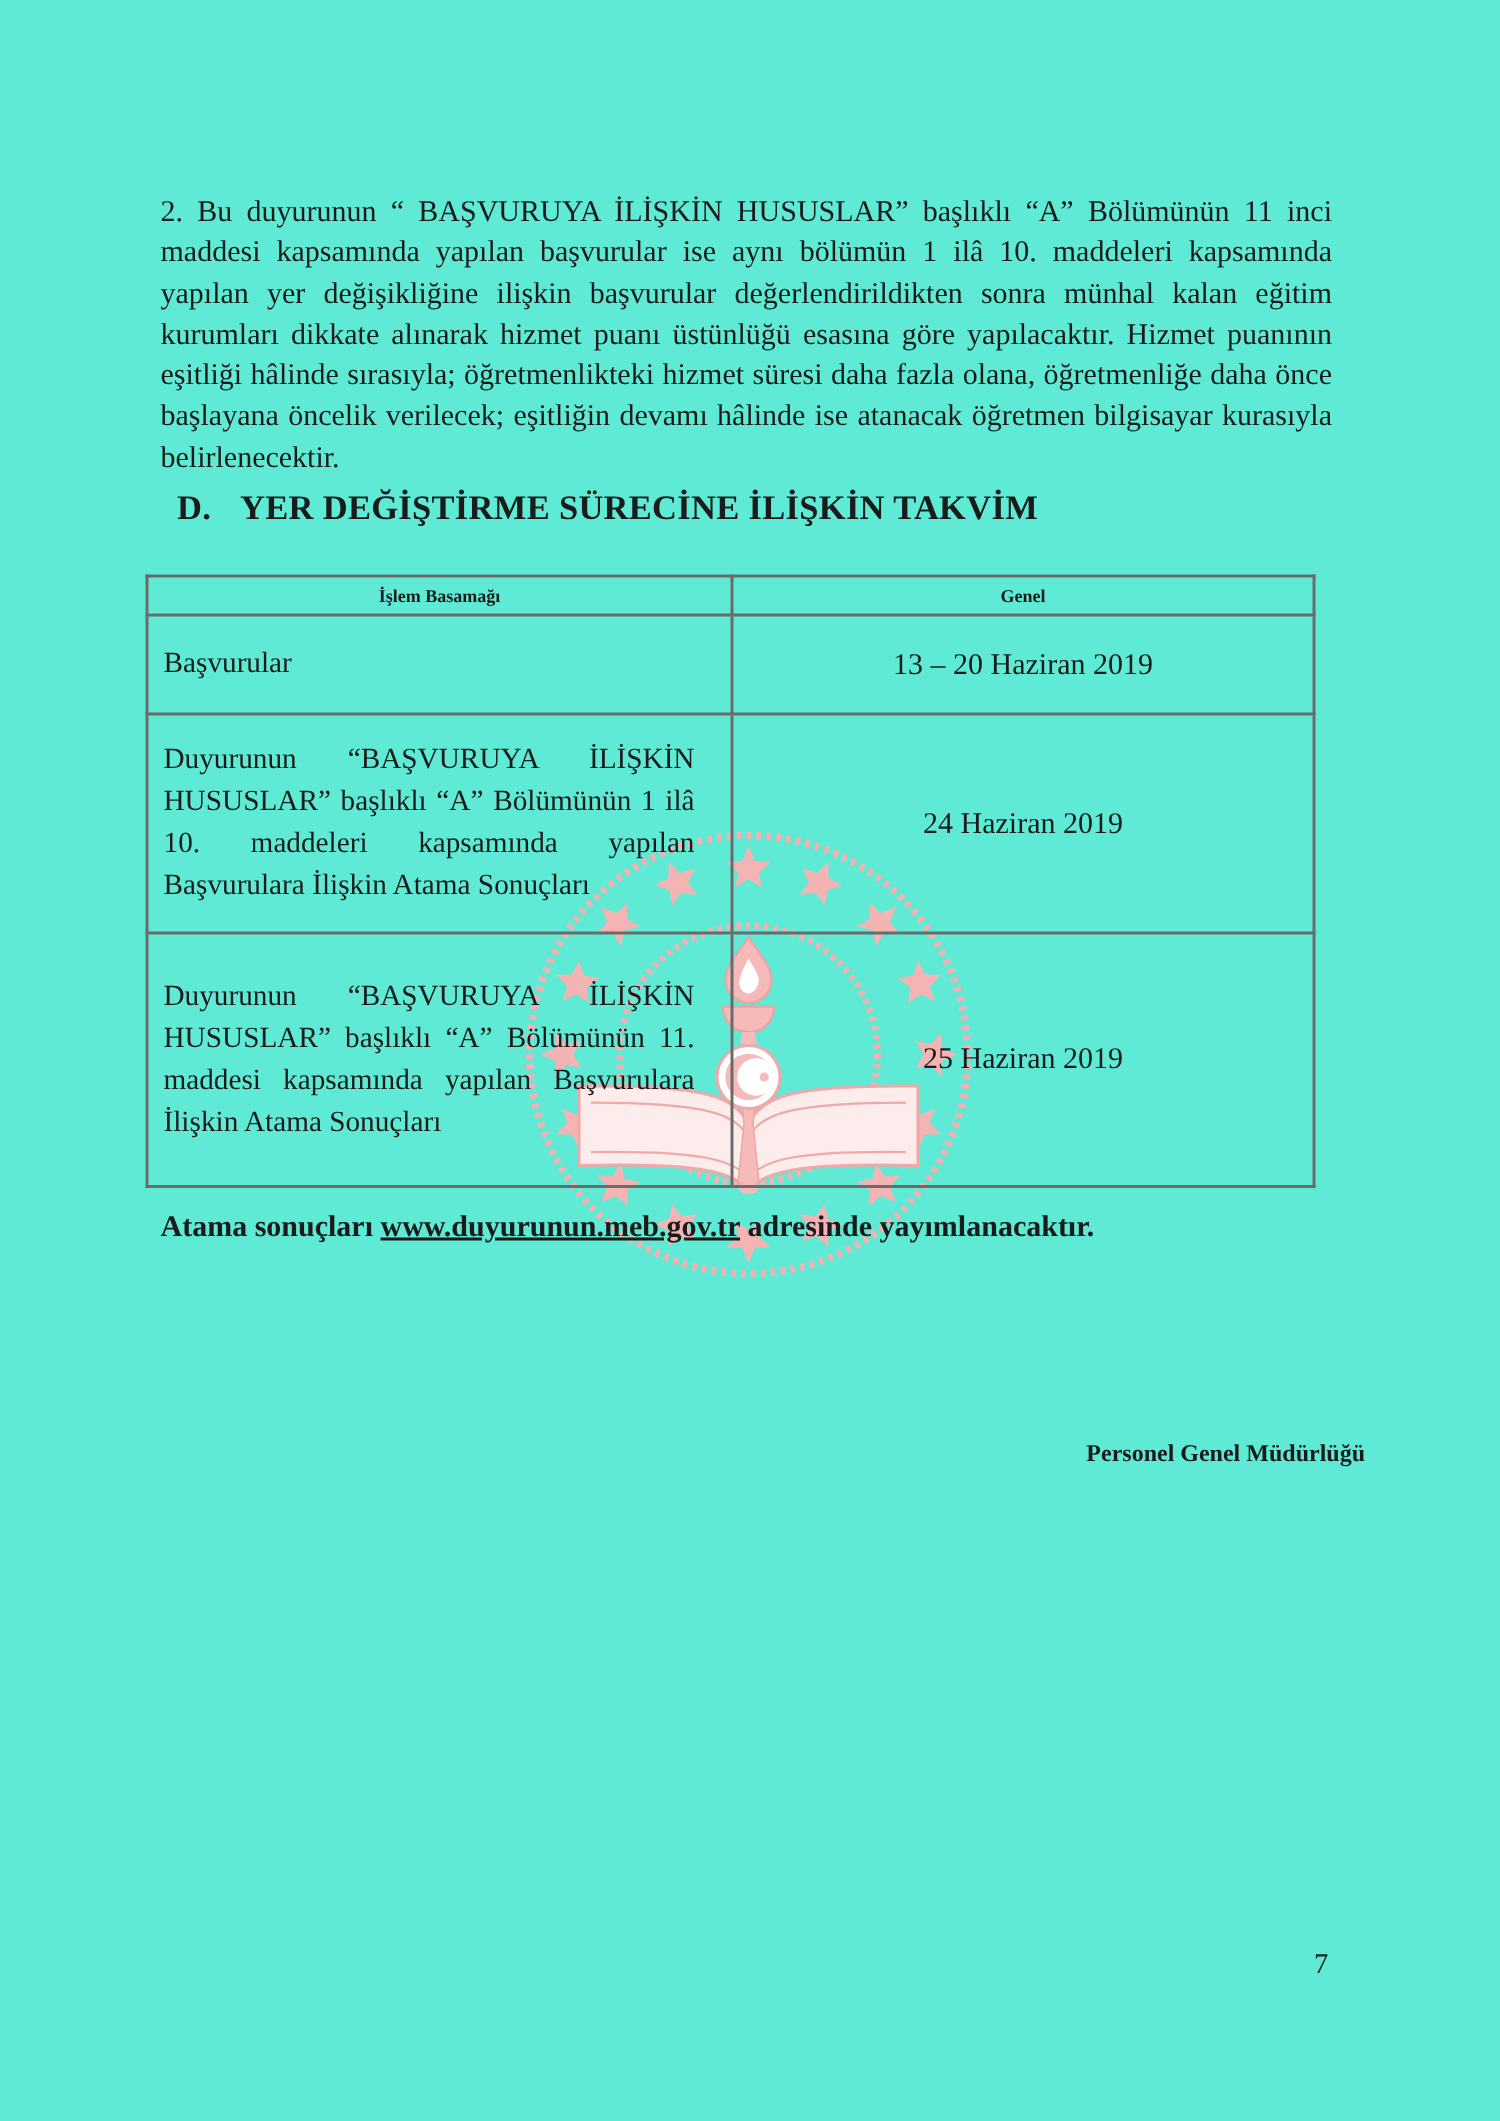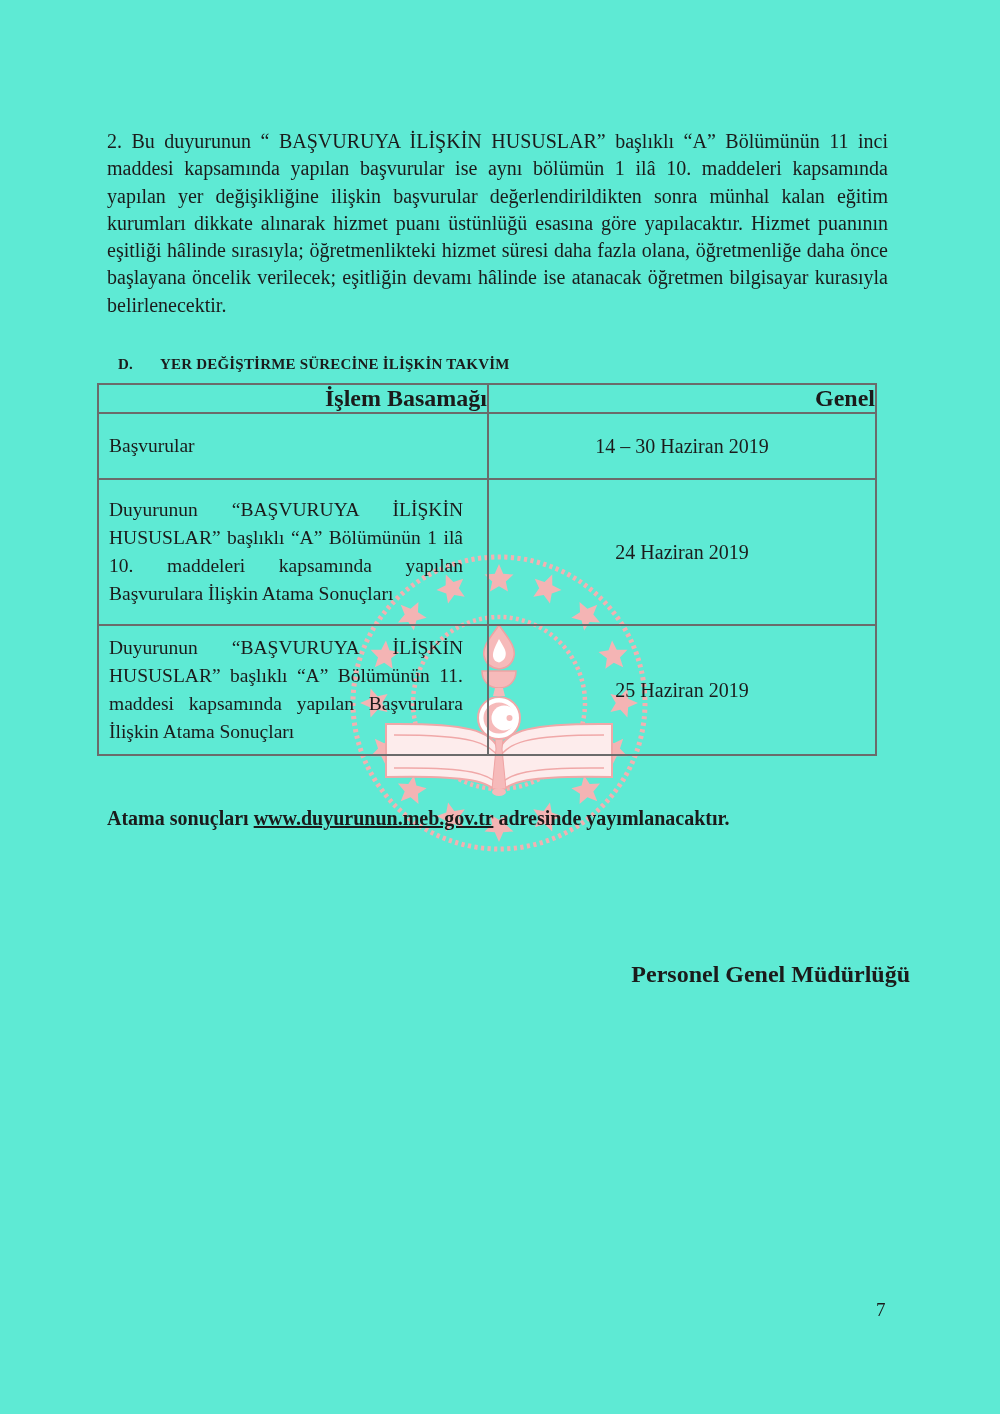--- a/index.html
+++ b/index.html
@@ -29,80 +29,80 @@
     top: 108px;
     width: 781px;
     font-size: 20px;
     line-height: 27.3px;
     text-align: justify;
   }
 
   .heading {
     position: absolute;
     left: 118px;
-    top: 356px;
-    font-size: 15px;
+    top: 326px;
+    font-size: 23px;
     font-weight: bold;
     letter-spacing: 0.2px;
   }
   .heading .hlabel { display: inline-block; width: 42px; }
 
   table.schedule {
     position: absolute;
     left: 97px;
     top: 383px;
     width: 778px;
     border-collapse: collapse;
     table-layout: fixed;
     font-size: 20px;
   }
   table.schedule td, table.schedule th {
     border: 2px solid #6b6b6b;
     overflow: hidden;
   }
   table.schedule th {
     height: 24px;
-    font-size: 24px;
-    font-weight: bold;
-    text-align: right;
+    font-size: 12px;
+    font-weight: bold;
+    text-align: center;
     padding: 0;
     vertical-align: middle;
   }
   td.step-cell {
     text-align: left;
     vertical-align: middle;
     padding: 6px 24px 6px 10px;
     font-size: 19.5px;
     line-height: 28px;
   }
   td.step-cell.justified { text-align: justify; }
   td.date-cell {
     text-align: center;
     vertical-align: middle;
     padding: 0;
   }
   tr.r1 { height: 66px; }
   tr.r2 { height: 146px; }
-  tr.r3 { height: 130px; }
+  tr.r3 { height: 169px; }
 
   .note {
     position: absolute;
     left: 107px;
     top: 787px;
     width: 781px;
     font-size: 20px;
     font-weight: bold;
   }
   .note .url { text-decoration: underline; color: #1b1b1b; }
 
   .signature {
     position: absolute;
     right: 90px;
     top: 961px;
-    font-size: 24px;
+    font-size: 16px;
     font-weight: bold;
   }
 
   .page-number {
     position: absolute;
     left: 876px;
     top: 1299px;
     font-size: 19px;
   }
 </style>
@@ -173,21 +173,21 @@
         <col style="width: 390px;">
         <col style="width: 388px;">
       </colgroup>
       <tbody>
           <tr>
         <th>İşlem Basamağı</th>
         <th>Genel</th>
       </tr>
       <tr class="r1">
         <td class="step-cell">Başvurular</td>
-        <td class="date-cell">14 – 30 Haziran 2019</td>
+        <td class="date-cell">13 – 20 Haziran 2019</td>
       </tr>
       <tr class="r2">
         <td class="step-cell justified">Duyurunun “BAŞVURUYA İLİŞKİN HUSUSLAR” başlıklı “A” Bölümünün 1 ilâ 10. maddeleri kapsamında yapılan Başvurulara İlişkin Atama Sonuçları</td>
         <td class="date-cell">24 Haziran 2019</td>
       </tr>
       <tr class="r3">
         <td class="step-cell justified">Duyurunun “BAŞVURUYA İLİŞKİN HUSUSLAR” başlıklı “A” Bölümünün 11. maddesi kapsamında yapılan Başvurulara İlişkin Atama Sonuçları</td>
         <td class="date-cell">25 Haziran 2019</td>
       </tr>
     </tbody>

